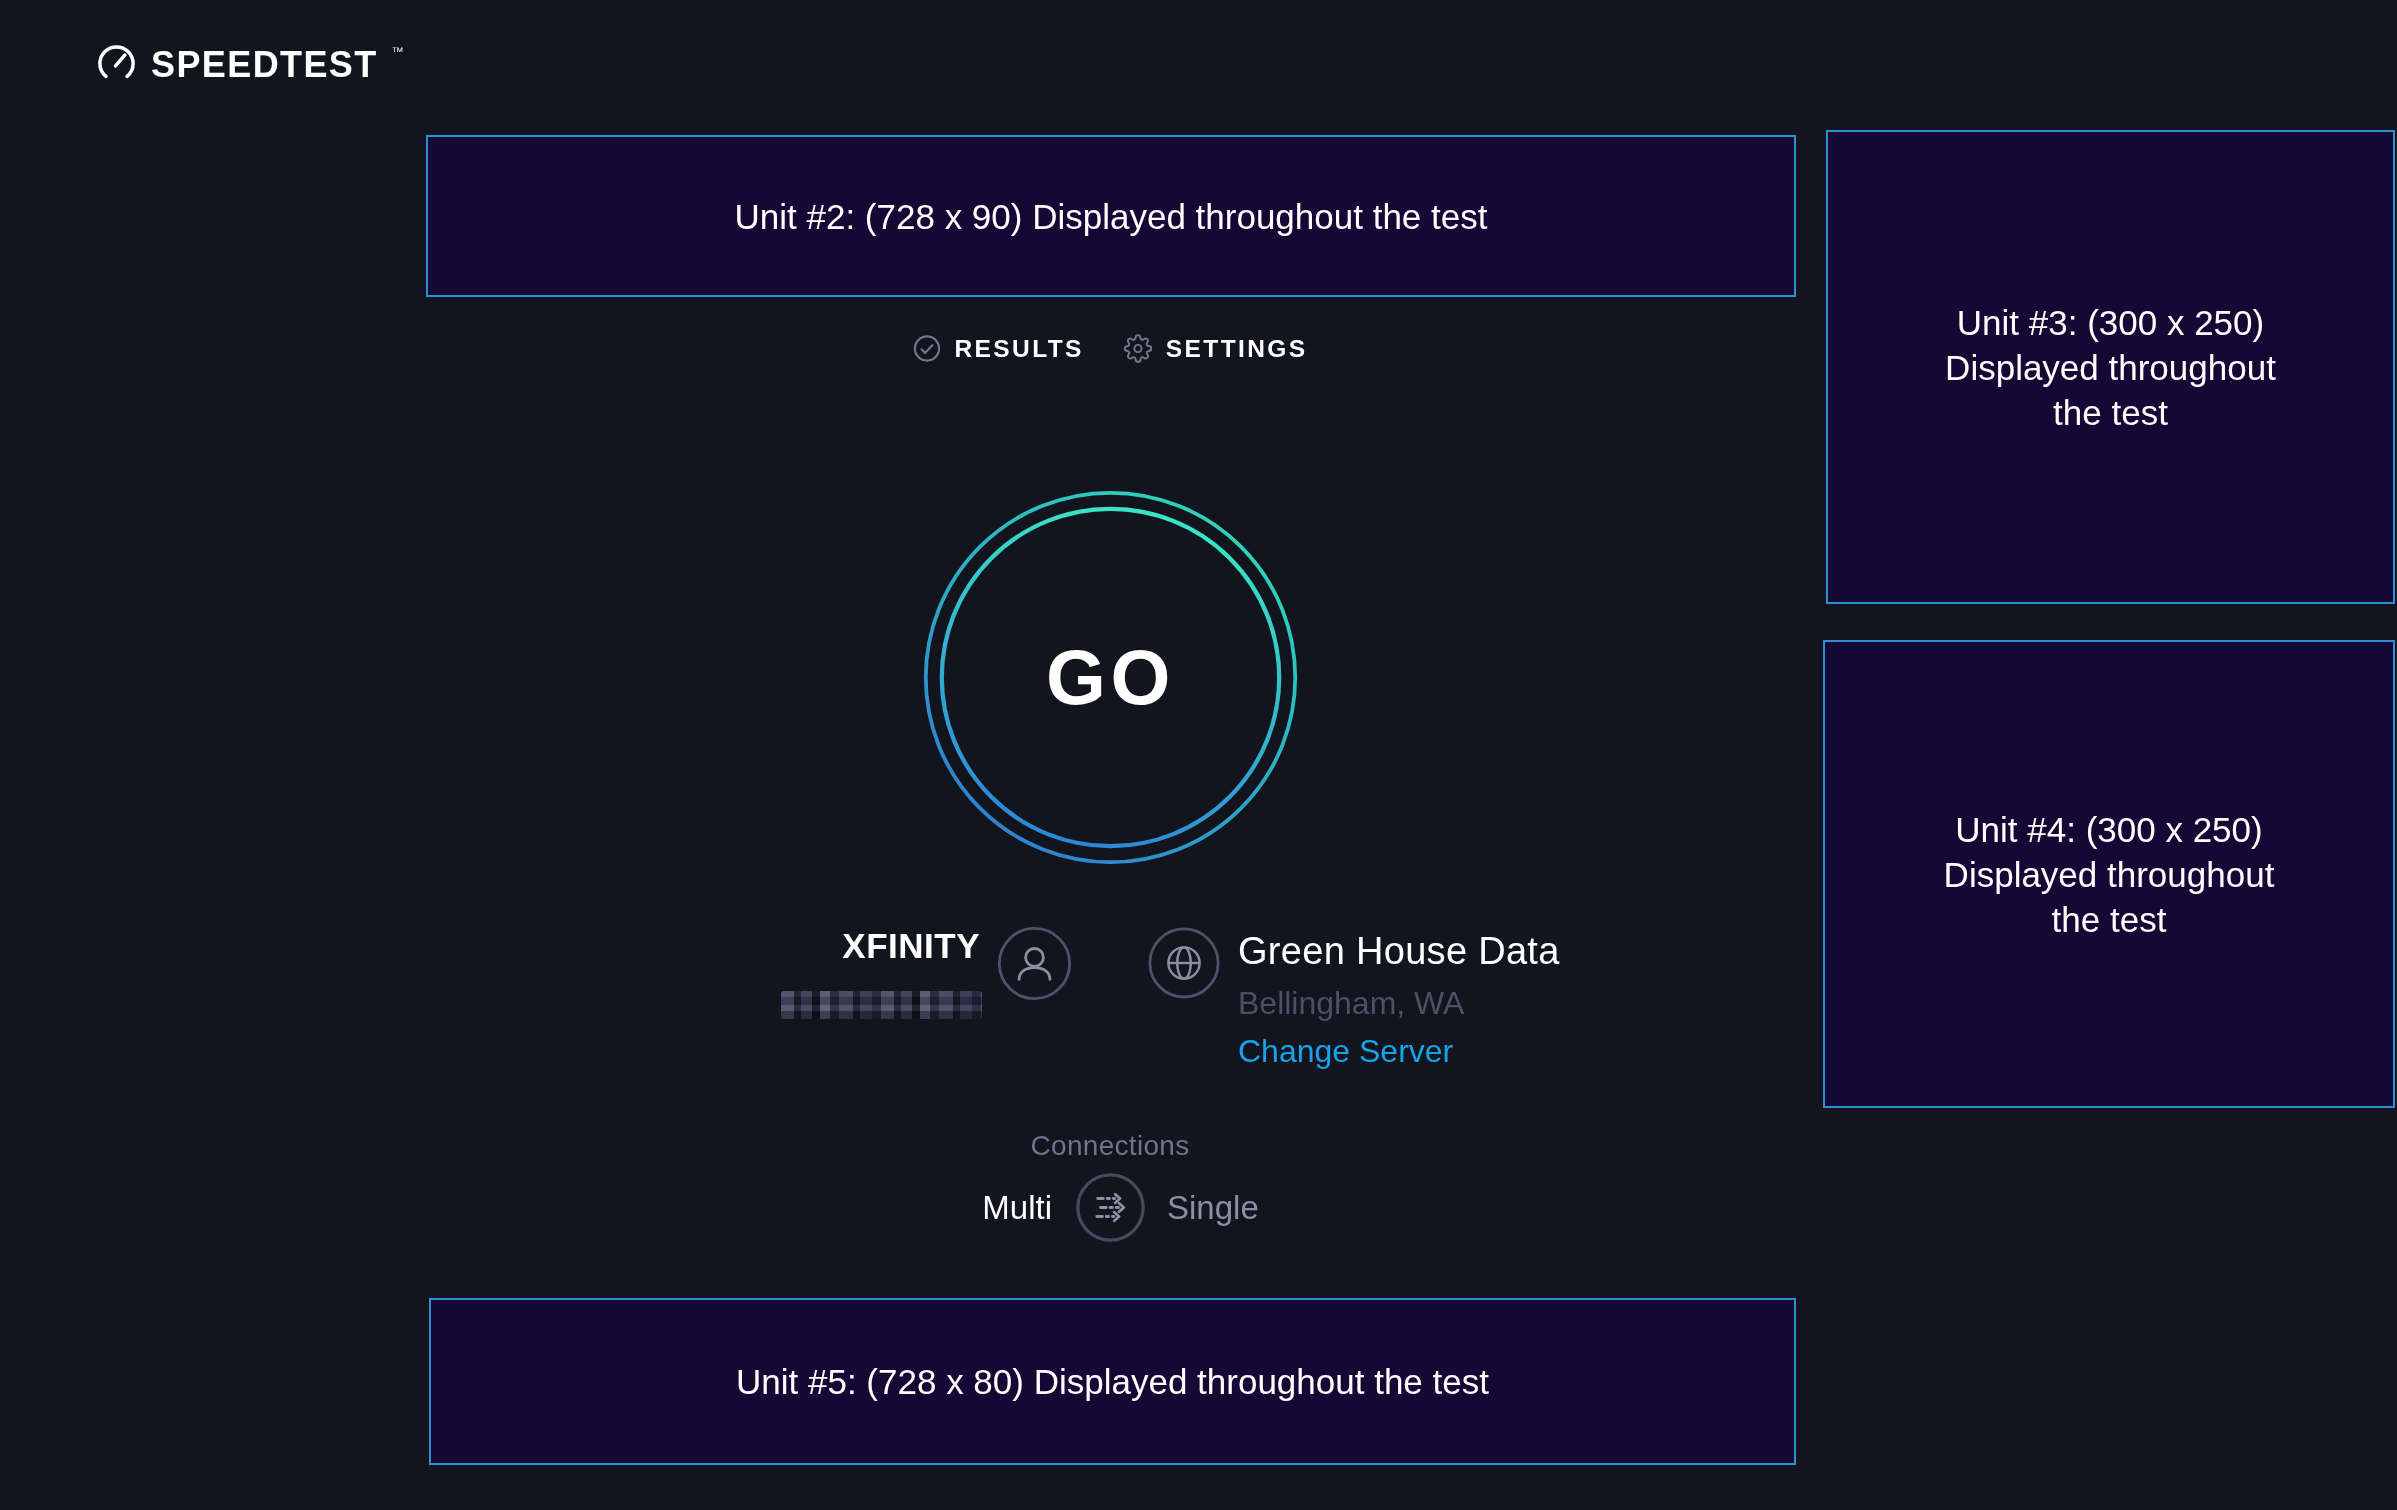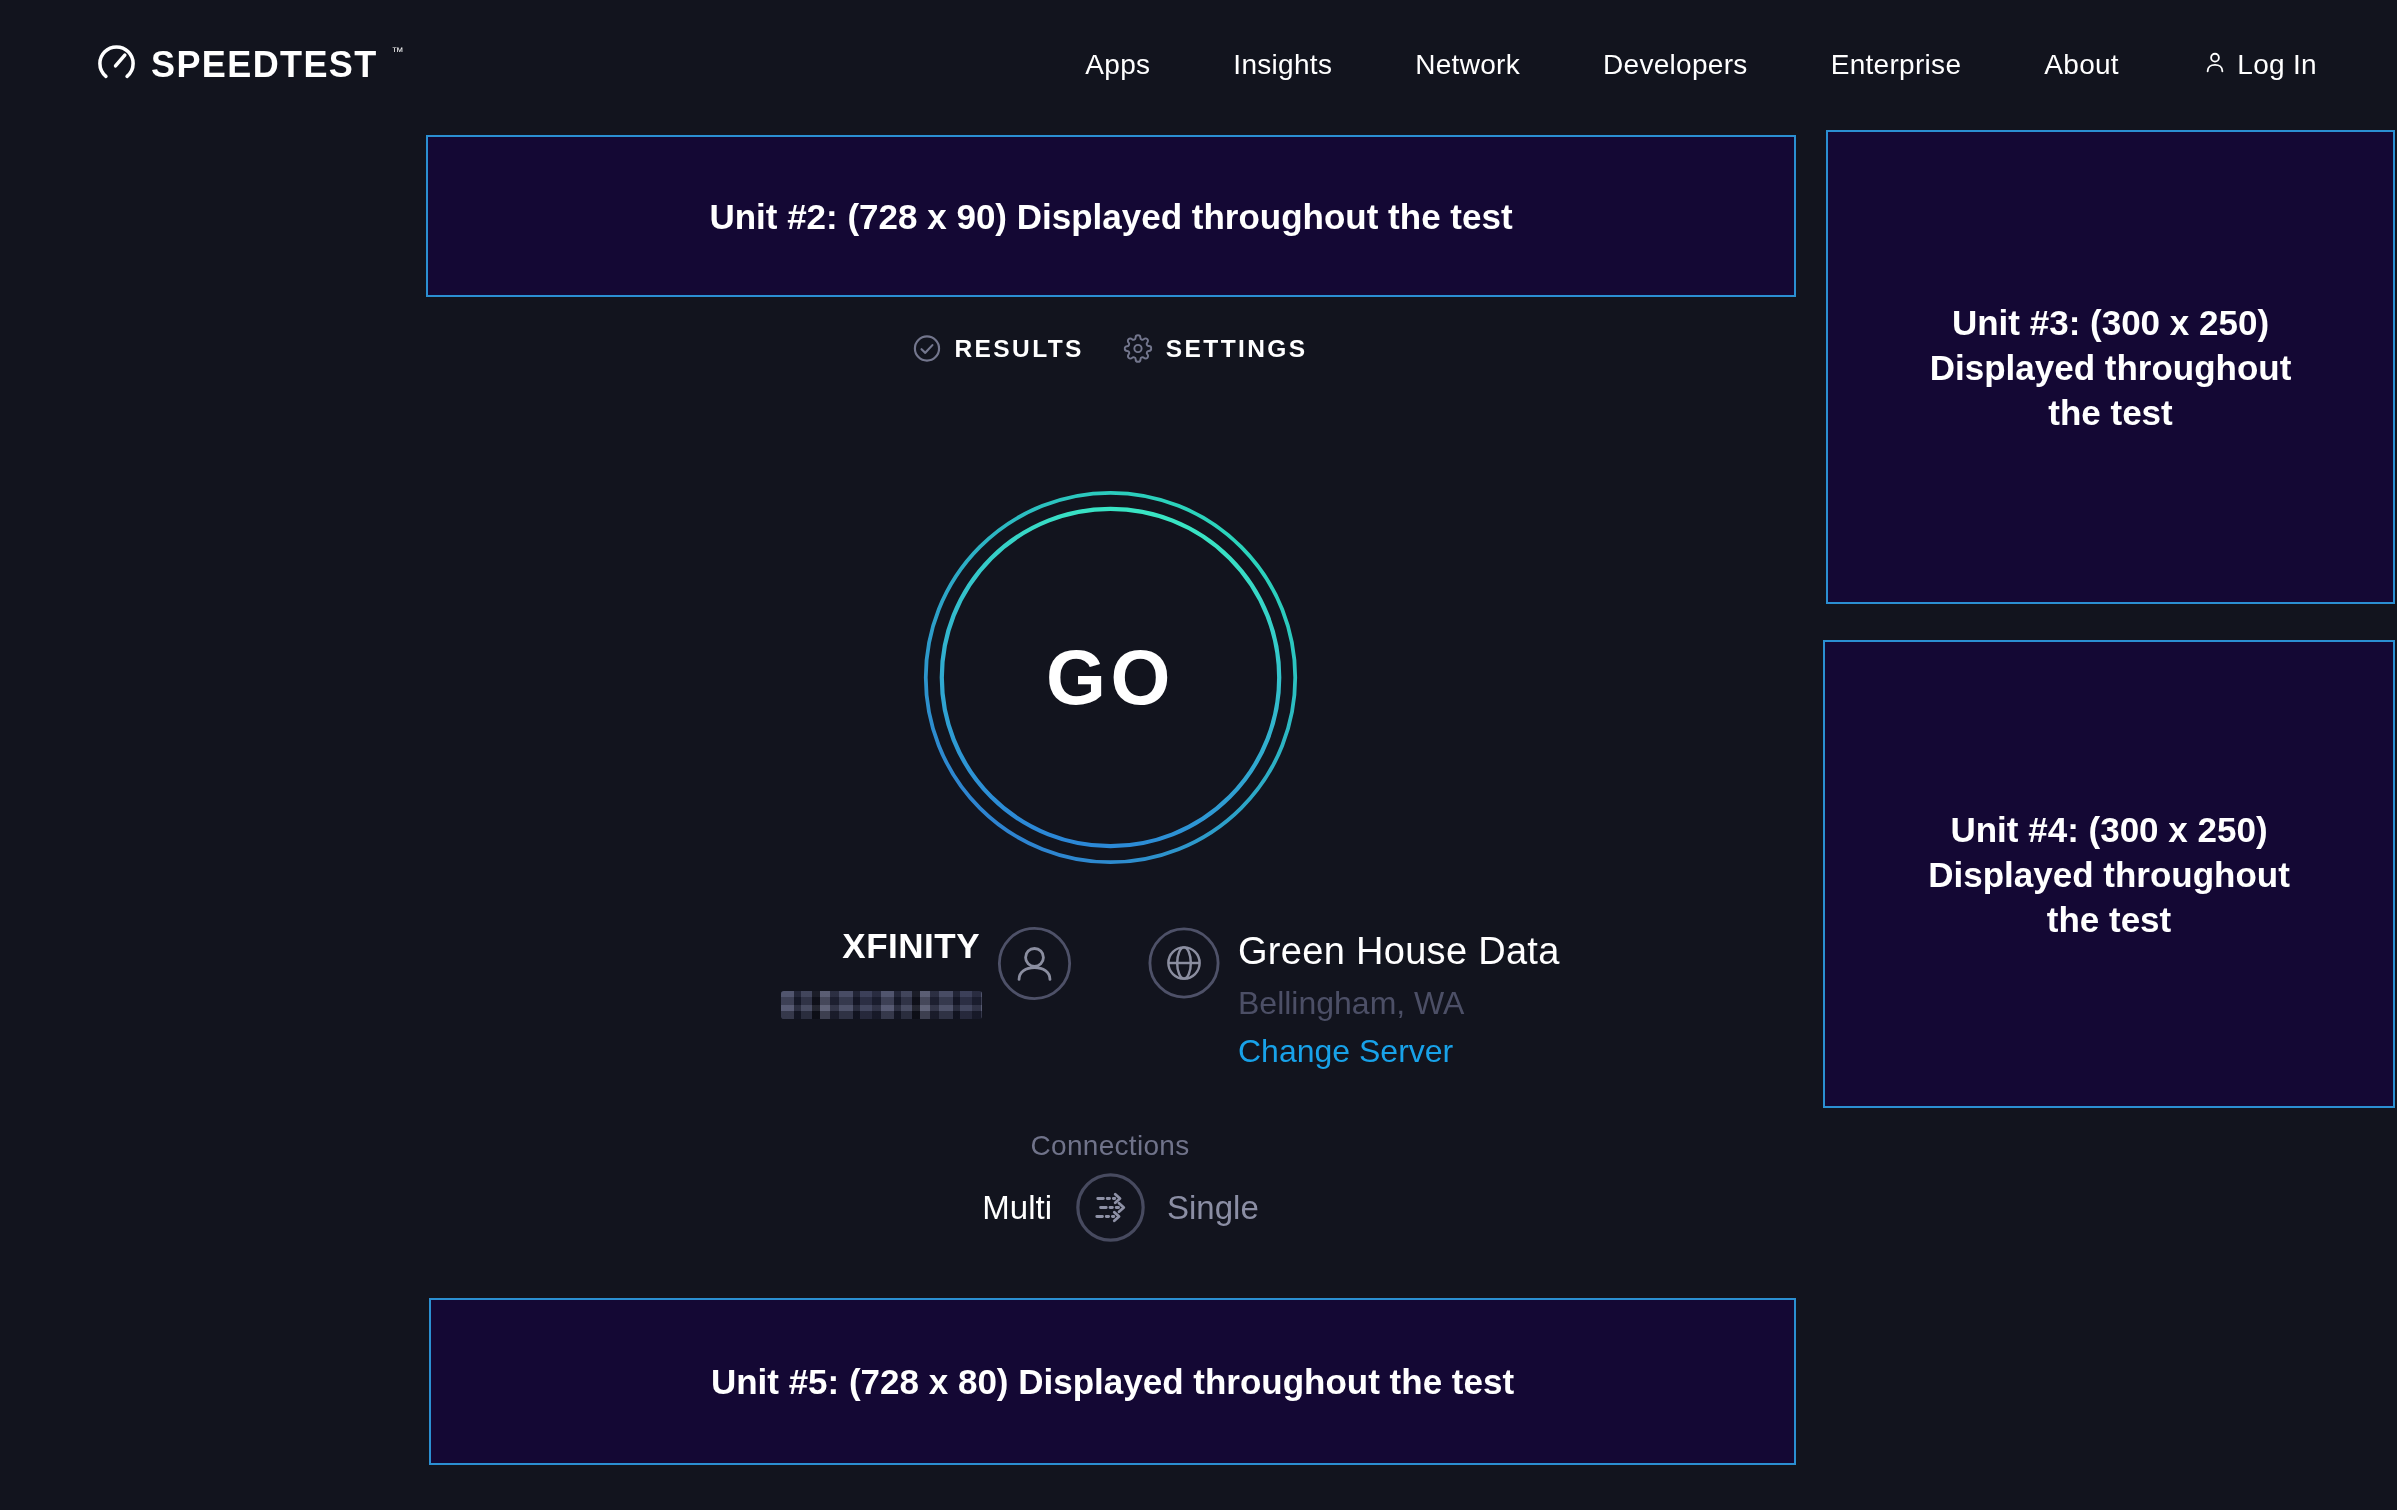--- a/index.html
+++ b/index.html
@@ -25,21 +25,21 @@
     color:#fff; text-decoration:none; font-size:28px; letter-spacing:0.3px;
     cursor:pointer; display:flex; align-items:center; gap:9.4px;
   }
 
   
   .ad {
     position:absolute; background:#140834; border:2.8px solid #2B8FD2;
     display:flex; align-items:center; justify-content:center; text-align:center;
     cursor:pointer;
   }
-  .ad .ad-text { font-size:35px; line-height:45px; color:#FFF; font-weight:700; }
+  .ad .ad-text { font-size:35px; line-height:45px; color:#FFF; font-weight:400; }
   .ad1 { left:51px;   top:130px;  width:298px;  height:1135px; }
   .ad1 .ad-text { width:226px; }
   .ad2 { left:382px;  top:135px;  width:1370px; height:162px; }
   .ad3 { left:1782px; top:130px;  width:569px;  height:474px; }
   .ad3 .ad-text { width:377px; }
   .ad4 { left:1779px; top:640px;  width:572px;  height:468px; }
   .ad4 .ad-text { width:377px; }
   .ad5 { left:385px;  top:1298px; width:1367px; height:167px; }
 
   
@@ -113,37 +113,20 @@
     <a class="logo">
       <span>
         <svg width="43" height="43" viewBox="0 0 44 44" fill="none">
           <circle cx="22" cy="22" r="17" stroke="#FFFFFF" stroke-width="3.6" pathLength="100" stroke-dasharray="78 22" stroke-dashoffset="64" stroke-linecap="round"></circle>
           <line x1="21" y1="24.5" x2="30.5" y2="13.5" stroke="#FFFFFF" stroke-width="3.6" stroke-linecap="round"></line>
         </svg>
       </span>
       <span class="logo-text">SPEEDTEST</span>
       <span class="logo-tm">™</span>
     </a>
-    <nav>
-      <a>Apps</a>
-      <a>Insights</a>
-      <a>Network</a>
-      <a>Developers</a>
-      <a>Enterprise</a>
-      <a>About</a>
-      <a>
-        <span>
-          <svg width="26" height="26" viewBox="0 0 24 24" fill="none" stroke="#FFFFFF" stroke-width="1.7" stroke-linecap="round">
-            <circle cx="12" cy="8" r="3.6"></circle>
-            <path d="M5.2 20.5c0-3.7 3-5.9 6.8-5.9s6.8 2.2 6.8 5.9"></path>
-          </svg>
-        </span>
-        <span>Log In</span>
-      </a>
-    </nav>
   </header>
 
   <div class="ad ad2">
     <span class="ad-text">Unit #2: (728 x 90) Displayed throughout the test</span>
   </div>
   <div class="ad ad3">
     <span class="ad-text">Unit #3: (300 x 250) Displayed throughout the test</span>
   </div>
   <div class="ad ad4">
     <span class="ad-text">Unit #4: (300 x 250) Displayed throughout the test</span>

